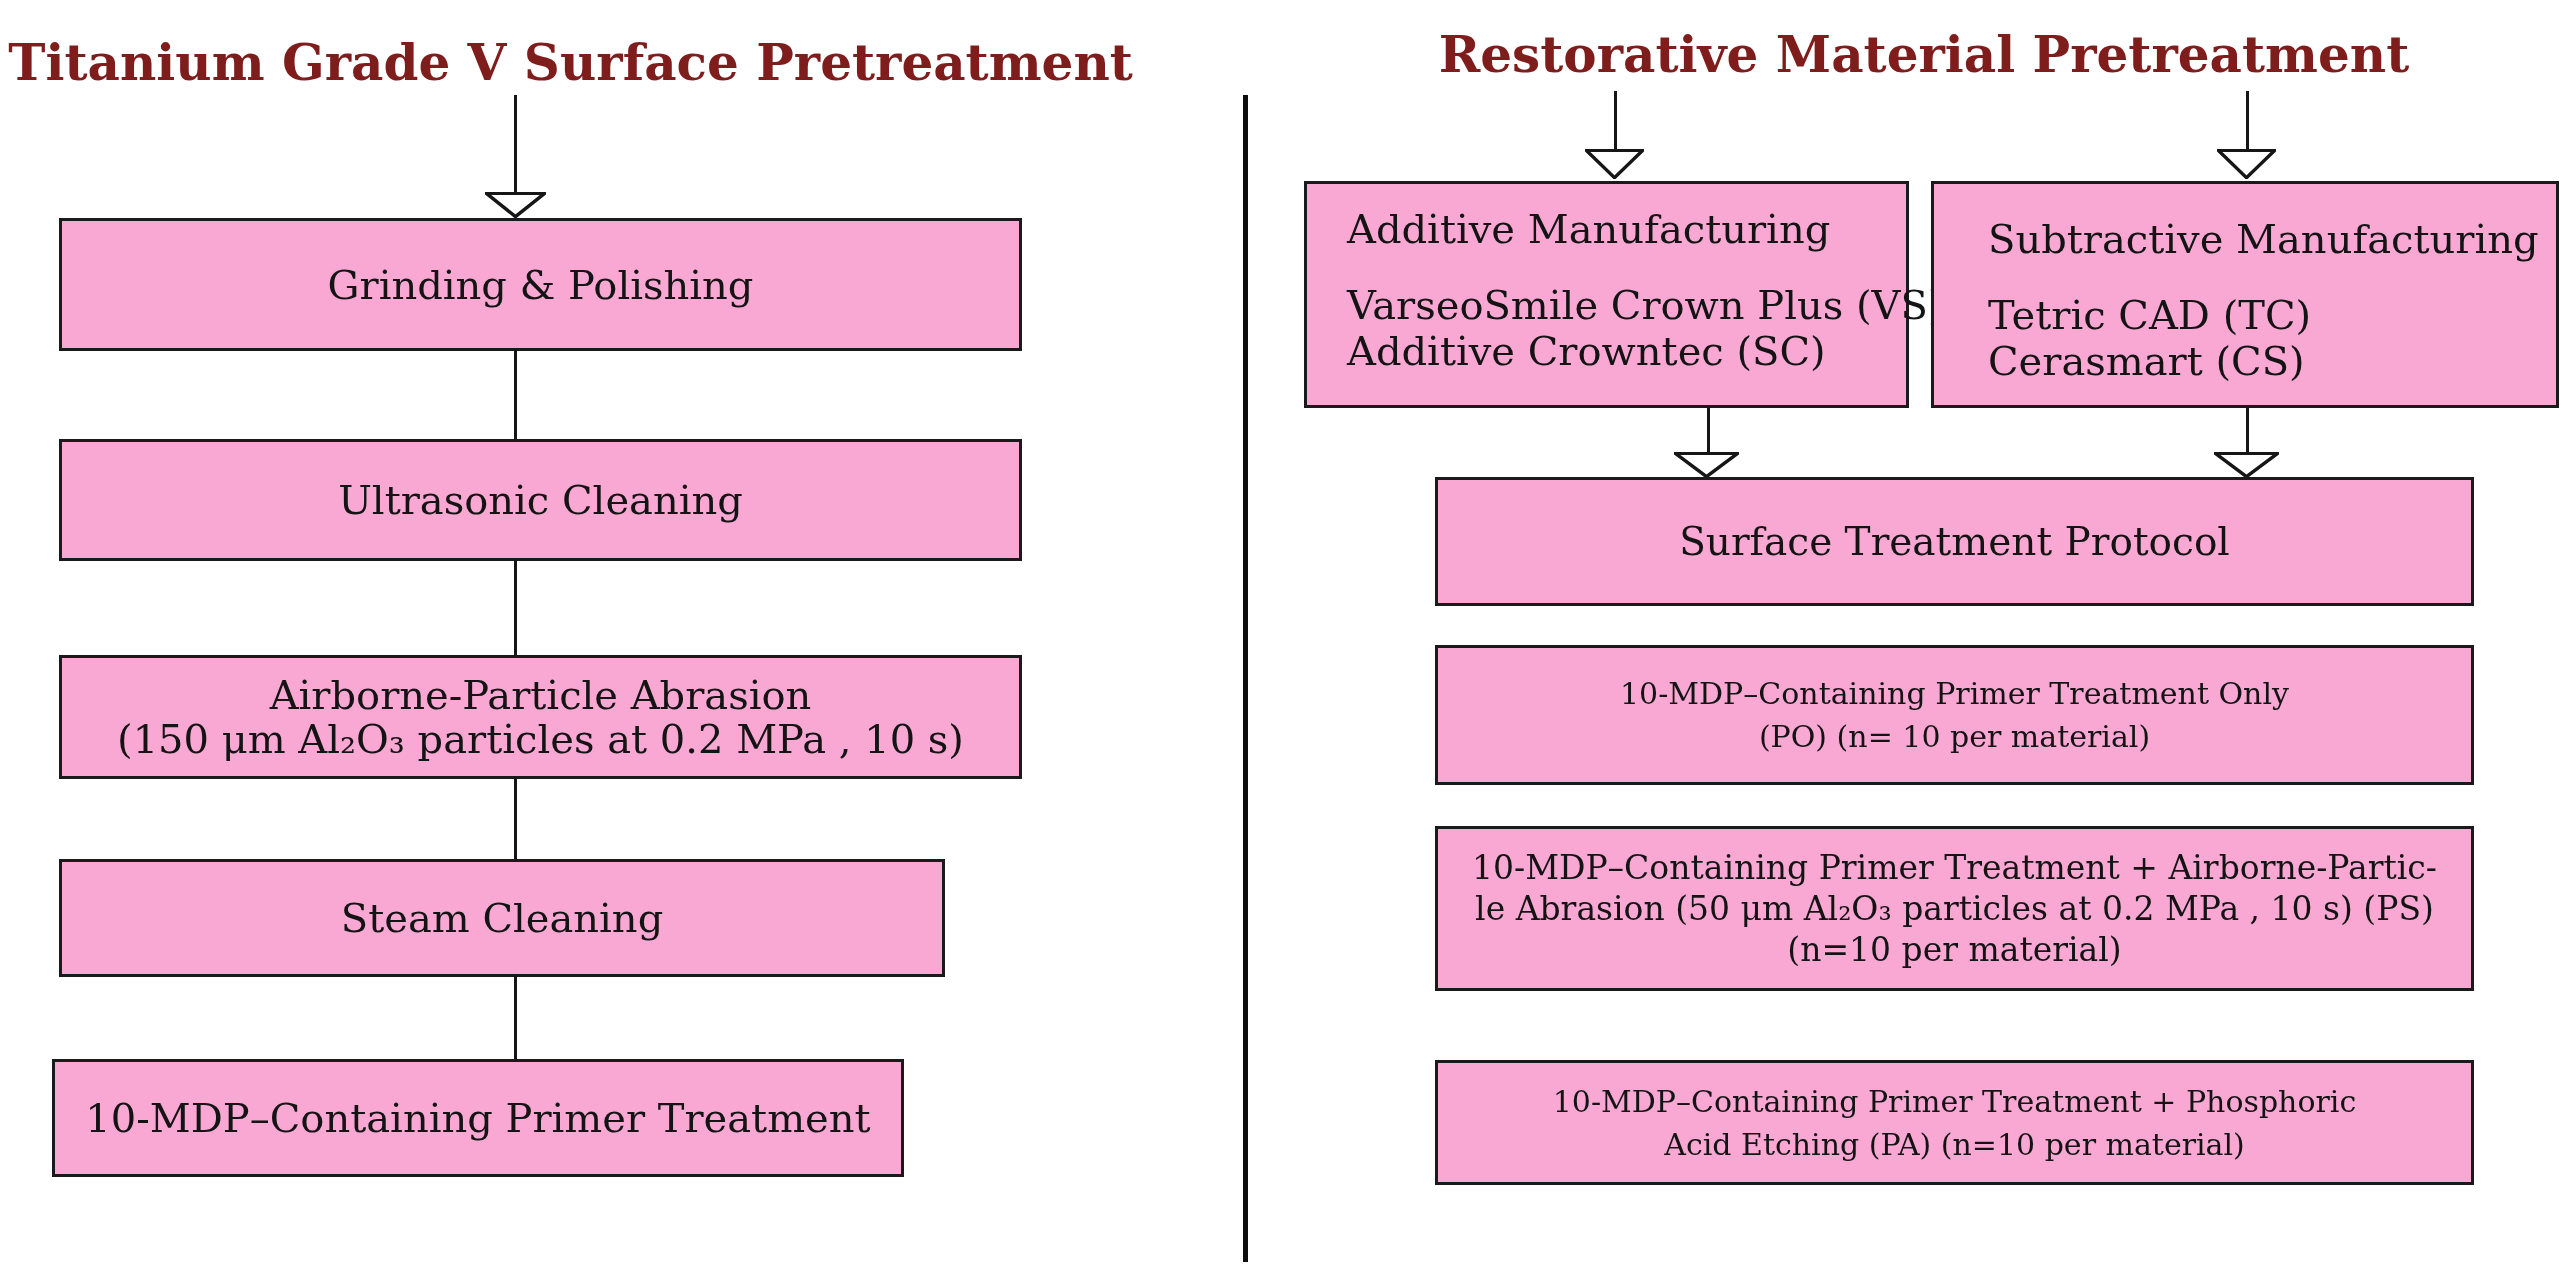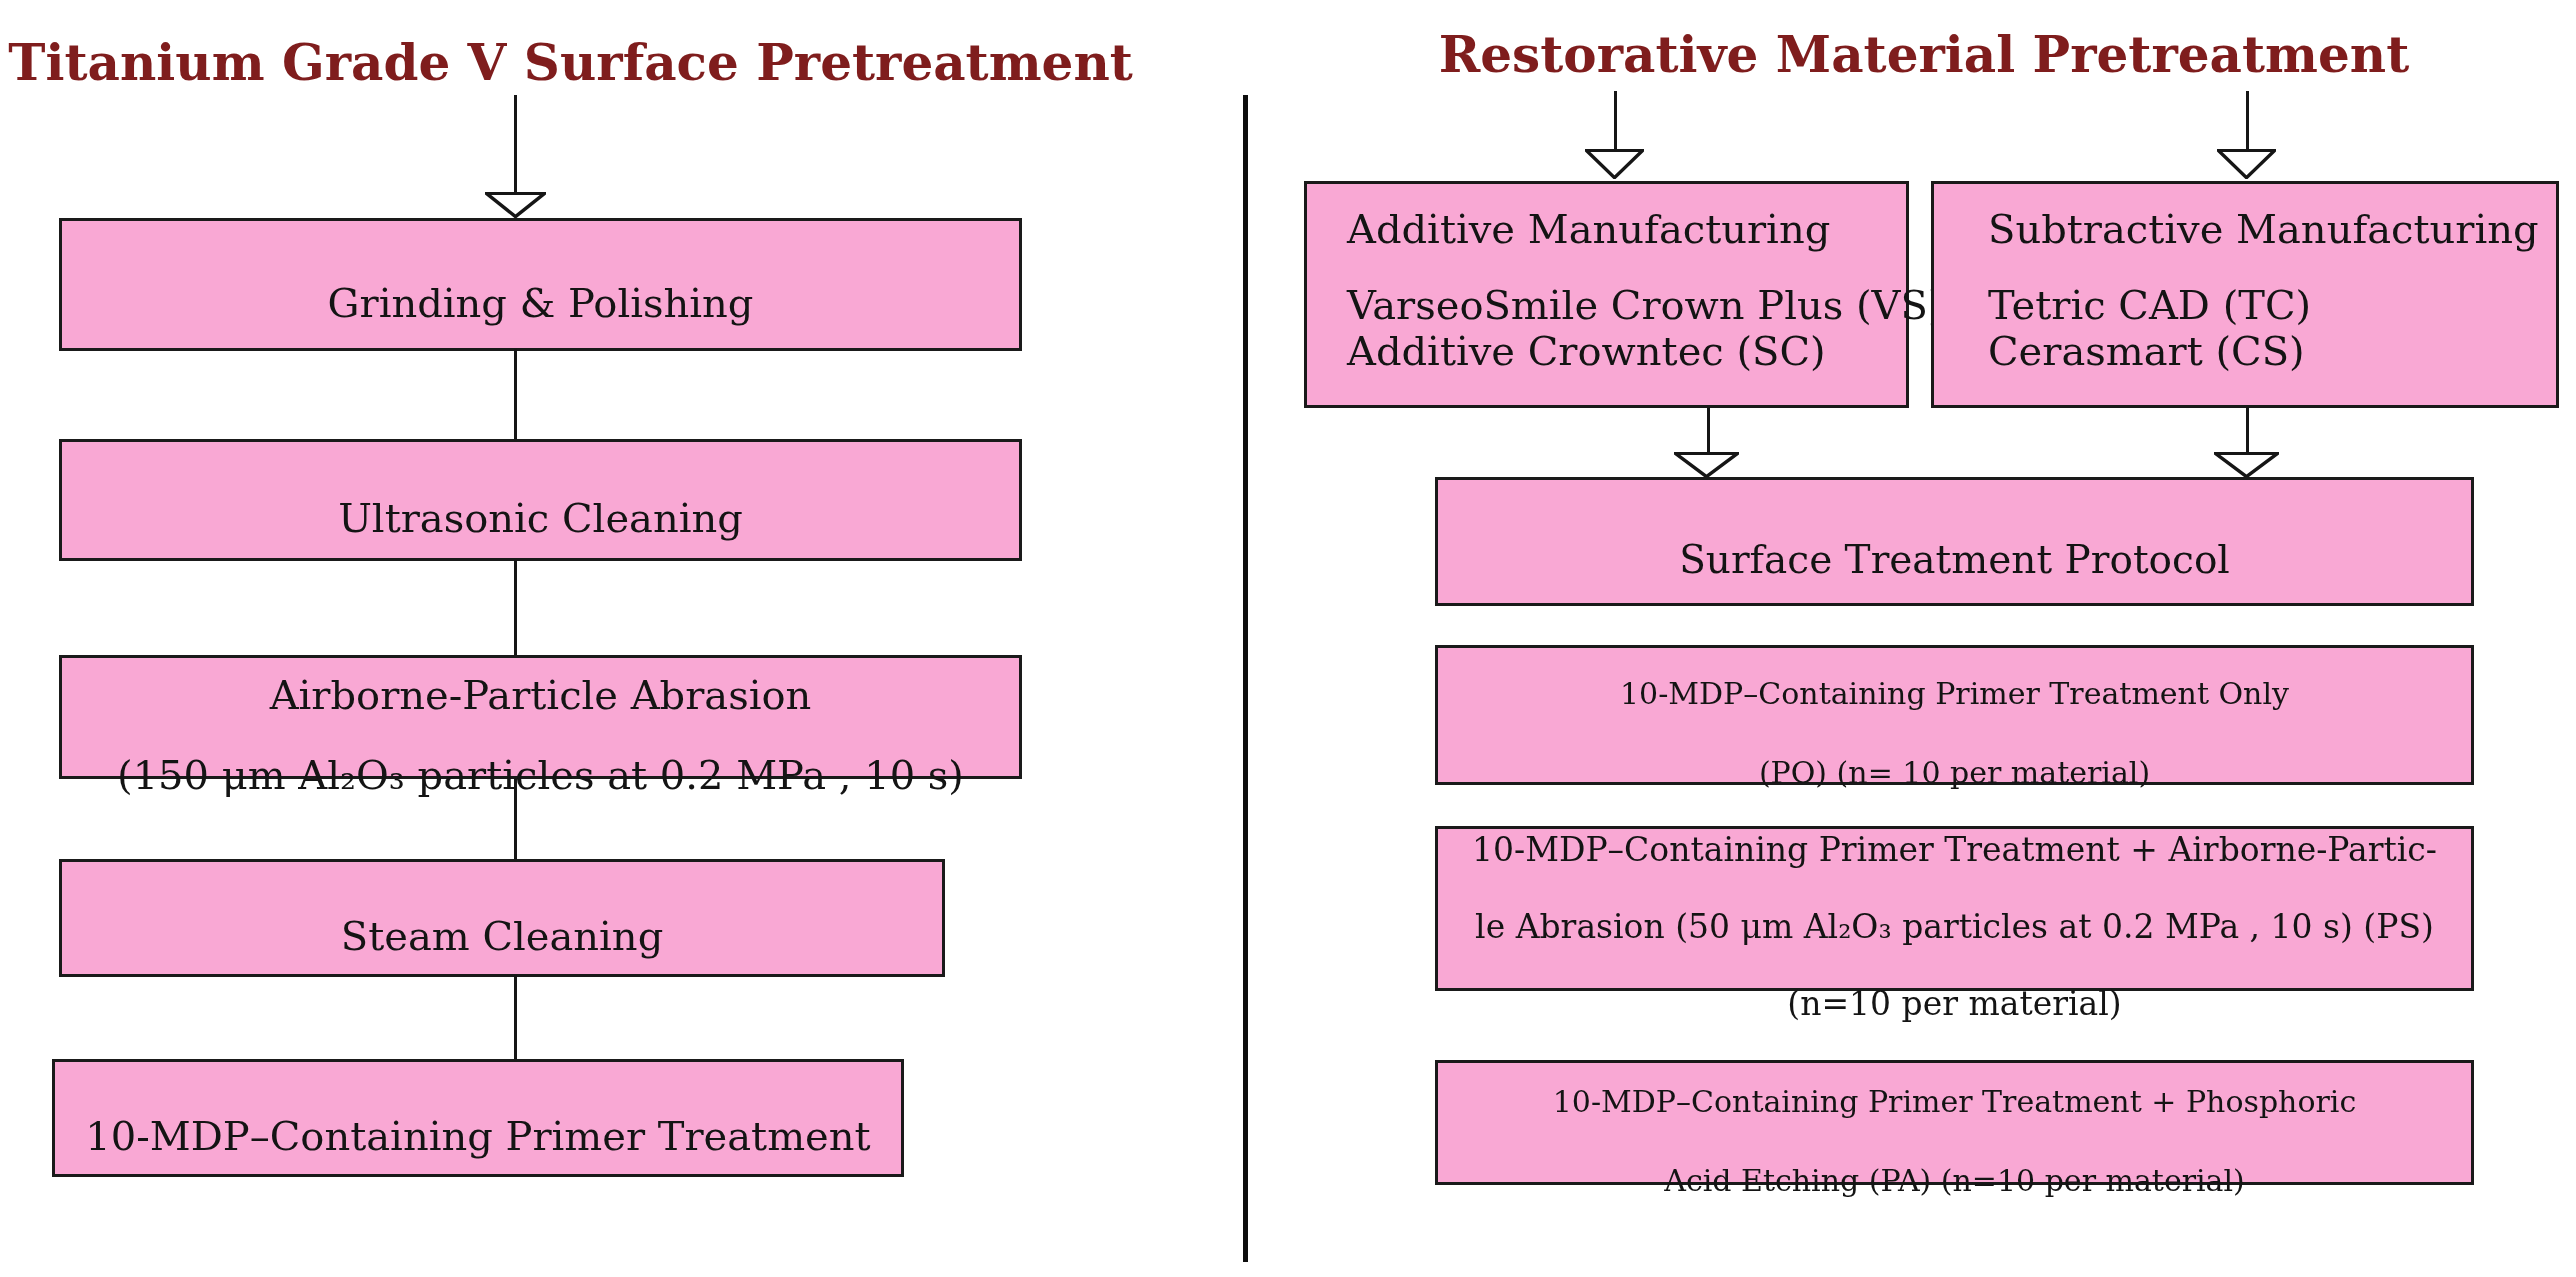--- a/index.html
+++ b/index.html
@@ -22,21 +22,21 @@
     position:absolute;
     box-sizing:border-box;
     border:3.5px solid #1a1a1a;
     background:#f9a8d4;
     display:flex;
     flex-direction:column;
     align-items:center;
     justify-content:center;
     text-align:center;
   }
-  .box .line{white-space:nowrap;margin-top:36px;}
+  .box .line{white-space:nowrap;}
   .lbox{font-size:40px;line-height:48px;}
   .rbox{font-size:30px;line-height:43px;}
   .rbox.ps{font-size:33px;line-height:41px;}
   .protocol{font-size:39px;}
   .mfgbox{
     align-items:flex-start;
     justify-content:flex-start;
     text-align:left;
     font-size:40px;
     line-height:46px;
@@ -109,21 +109,21 @@
   </div>
 
   <div class="box mfgbox" style="left:1304px;top:181px;width:605px;height:227px;padding:22px 7px 0 40px;">
     <div class="mfg-heading">Additive Manufacturing</div>
     <div class="mfg-materials">
       <div>VarseoSmile Crown Plus (VS)</div>
       <div>Additive Crowntec (SC)</div>
     </div>
   </div>
 
-  <div class="box mfgbox" style="left:1931px;top:181px;width:628px;height:227px;padding:22px 7px 12px 54px;">
+  <div class="box mfgbox" style="left:1931px;top:181px;width:628px;height:227px;padding:22px 7px 12px 54px;justify-content:center;">
     <div class="mfg-heading">Subtractive Manufacturing</div>
     <div class="mfg-materials">
       <div>Tetric CAD (TC)</div>
       <div>Cerasmart (CS)</div>
     </div>
   </div>
 
   <div class="vline" style="left:1707px;top:407px;height:47px;"></div>
   <div class="ahead" style="left:1674px;top:452px;width:65px;height:26px;">
     <svg viewBox="0 0 94 38" preserveAspectRatio="none">

